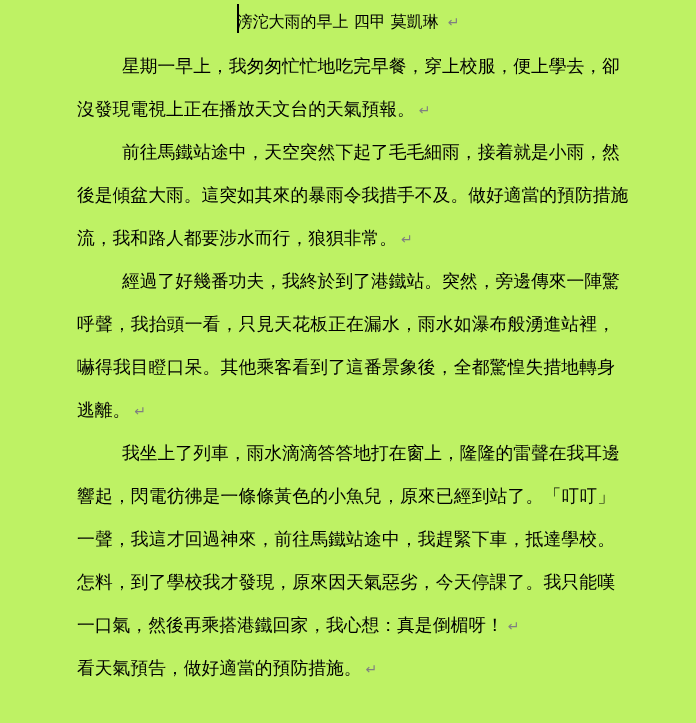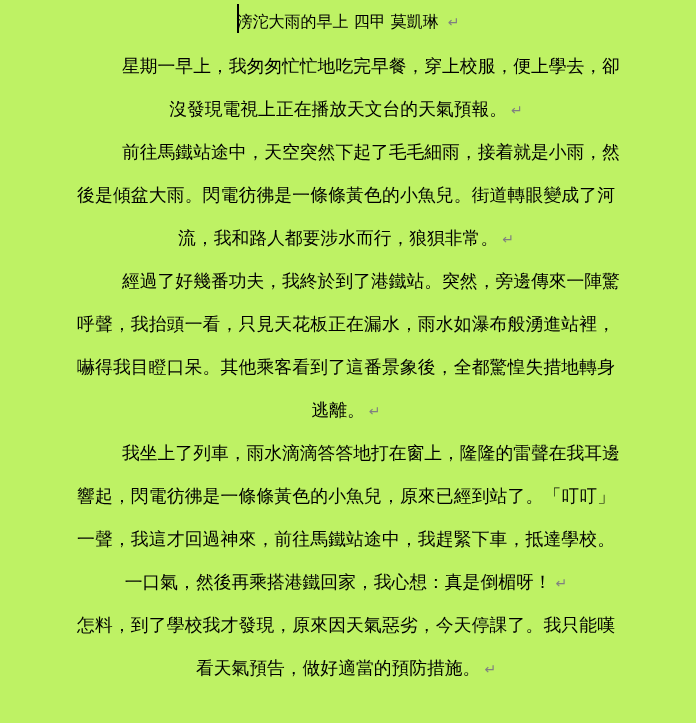--- a/index.html
+++ b/index.html
@@ -21,21 +21,21 @@
   }
   .doc-body {
     margin-left: 77px;
     width: 538px;
   }
   .line {
     height: 43px;
     line-height: 43px;
     font-size: 17.8px;
     white-space: nowrap;
-    text-align: center;
+    text-align: left;
   }
   .line.full {
     text-align-last: justify;
     text-justify: inter-character;
   }
   .line.indent {
     text-indent: 45px;
   }
   .pmark {
     font-family: "DejaVu Sans", sans-serif;
@@ -63,33 +63,33 @@
   <div class="title-line">
     <span>滂沱大雨的早上 四甲 莫凱琳</span><span class="pmark title-mark">↵</span>
   </div>
   <div class="doc-body" id="doc-body">
       <div>
         <div class="line indent full">星期一早上，我匆匆忙忙地吃完早餐，穿上校服，便上學去，卻</div>
         <div class="line">沒發現電視上正在播放天文台的天氣預報。<span class="pmark">↵</span></div>
       </div>
       <div>
         <div class="line indent full">前往馬鐵站途中，天空突然下起了毛毛細雨，接着就是小雨，然</div>
-        <div class="line full">後是傾盆大雨。閃電彷彿是一條條黃色的小魚兒。街道轉眼變成了河</div>
+        <div class="line full">後是傾盆大雨。這突如其來的暴雨令我措手不及。做好適當的預防措施</div>
         <div class="line">流，我和路人都要涉水而行，狼狽非常。<span class="pmark">↵</span></div>
       </div>
       <div>
         <div class="line indent full">經過了好幾番功夫，我終於到了港鐵站。突然，旁邊傳來一陣驚</div>
         <div class="line full">呼聲，我抬頭一看，只見天花板正在漏水，雨水如瀑布般湧進站裡，</div>
         <div class="line full">嚇得我目瞪口呆。其他乘客看到了這番景象後，全都驚惶失措地轉身</div>
         <div class="line">逃離。<span class="pmark">↵</span></div>
       </div>
       <div>
         <div class="line indent full">我坐上了列車，雨水滴滴答答地打在窗上，隆隆的雷聲在我耳邊</div>
         <div class="line full">響起，閃電彷彿是一條條黃色的小魚兒，原來已經到站了。「叮叮」</div>
         <div class="line full">一聲，我這才回過神來，前往馬鐵站途中，我趕緊下車，抵達學校。</div>
+        <div class="line full">怎料，到了學校我才發現，原來因天氣惡劣，今天停課了。我只能嘆</div>
         <div class="line">一口氣，然後再乘搭港鐵回家，我心想：真是倒楣呀！<span class="pmark">↵</span></div>
-        <div class="line full">怎料，到了學校我才發現，原來因天氣惡劣，今天停課了。我只能嘆</div>
       </div>
       <div>
         <div class="line">看天氣預告，做好適當的預防措施。<span class="pmark">↵</span></div>
       </div>
     </div>
 </div>
 
 </body></html>

